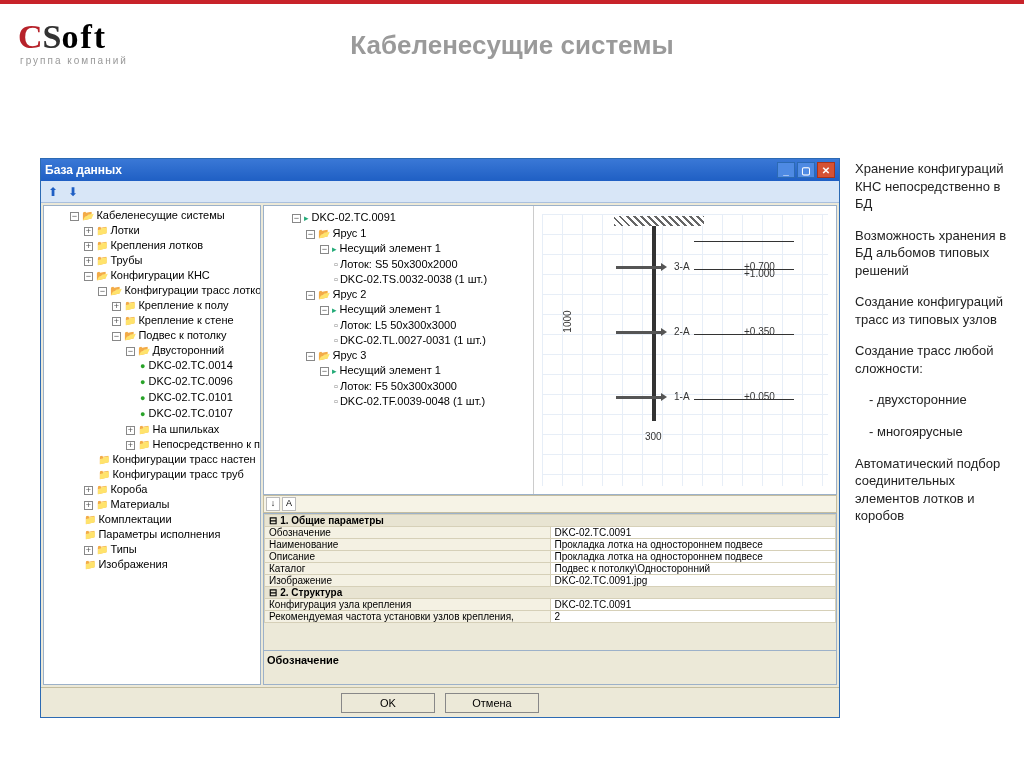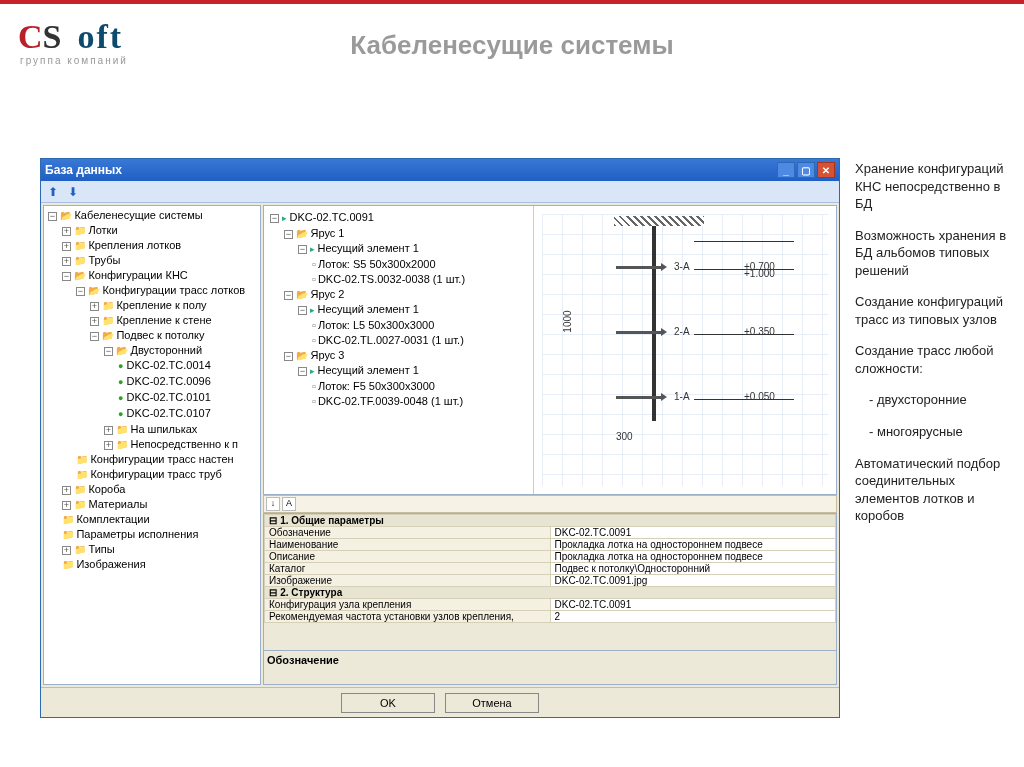--- a/index.html
+++ b/index.html
@@ -11,21 +11,21 @@
     position: relative;
     overflow: hidden;
   }
   .redbar { position:absolute; top:0; left:0; right:0; height:4px; background:#c8232a; }
   .logo {
     position:absolute; top:18px; left:18px;
     font-family: Georgia, serif; font-size:34px; font-weight:bold;
   }
   .logo .c { color:#b7222a; }
   .logo .s { color:#333; }
-  .logo .oft { color:#0c4a6e; letter-spacing:2px;margin-left:16px; }
+  .logo .oft { color:#000000; letter-spacing:2px; }
   .logo-sub { position:absolute; top:55px; left:20px; font-size:10px; color:#999; letter-spacing:2px; }
   .title {
     position:absolute; top:30px; left:0; right:0;
     text-align:center; font-size:26px; font-weight:bold; color:#9a9a9a;
   }
 
   .slide-right {
     position:absolute; top:160px; left:855px; width:160px;
     font-size:13px; color:#222; line-height:1.35;
   }
@@ -87,21 +87,21 @@
   .props td { border:1px solid #d6d0b8; padding:0 4px; background:#f4f1e3;}
   .props .hdr td { background:#e8e4d2; font-weight:bold;}
   .props td.val { background:#fff; width:50%;}
   .desc { height:34px; border:1px solid #9cb1c9; border-top:none; background:#ece9d8; padding:3px; font-weight:bold;}
   .footer {
     height:30px; display:flex; align-items:center; justify-content:center; gap:10px;
     border-top:1px solid #c4bda0;
   }
   .btn { width:94px; height:20px; background:#ece9d8; border:1px solid #888; font-size:11px;}
   
-  ul.tree { list-style:none; padding-left:4px; margin:2px 0;}
+  ul.tree { list-style:none; padding-left:16px; margin:2px 10px;}
   ul.tree ul { list-style:none; padding-left:14px; }
   ul.tree li { white-space:nowrap; line-height:15px; }
   .exp {
     display:inline-block; width:9px; height:9px; border:1px solid #888;
     text-align:center; line-height:7px; font-size:9px; color:#555;
     margin-right:3px; background:#fff; vertical-align:middle;
   }
   .foldr::before { content:"📁"; font-size:10px; margin-right:2px; }
   .foldr.open::before { content:"📂"; }
   .greendot::before { content:"●"; color:#29a329; margin-right:3px; font-size:9px;}
@@ -249,21 +249,21 @@
           <div class="dlabel" style="top:55px; left:140px;">3-A</div>
           <div class="dlabel" style="top:120px; left:140px;">2-A</div>
           <div class="dlabel" style="top:185px; left:140px;">1-A</div>
 
           <div class="dlabel" style="top:28px; left:210px;margin-top:34px;">+1.000</div>
           <div class="dlabel" style="top:55px; left:210px;">+0.700</div>
           <div class="dlabel" style="top:120px; left:210px;">+0.350</div>
           <div class="dlabel" style="top:185px; left:210px;">+0.050</div>
 
           <div class="dlabel" style="top:110px; left:22px; transform:rotate(-90deg);">1000</div>
-          <div class="dlabel" style="top:225px; left:82px;">300</div>
+          <div class="dlabel" style="top:225px; left:111px;">300</div>
           <div class="sk" style="top:35px; left:160px; height:1px; width:100px;"></div>
           <div class="sk" style="top:63px; left:160px; height:1px; width:100px;"></div>
           <div class="sk" style="top:128px; left:160px; height:1px; width:100px;"></div>
           <div class="sk" style="top:193px; left:160px; height:1px; width:100px;"></div>
         </div>
       </div>
 
       <div class="right-bottom">
         <div class="mini-toolbar">
           <div class="ic">↓</div>

